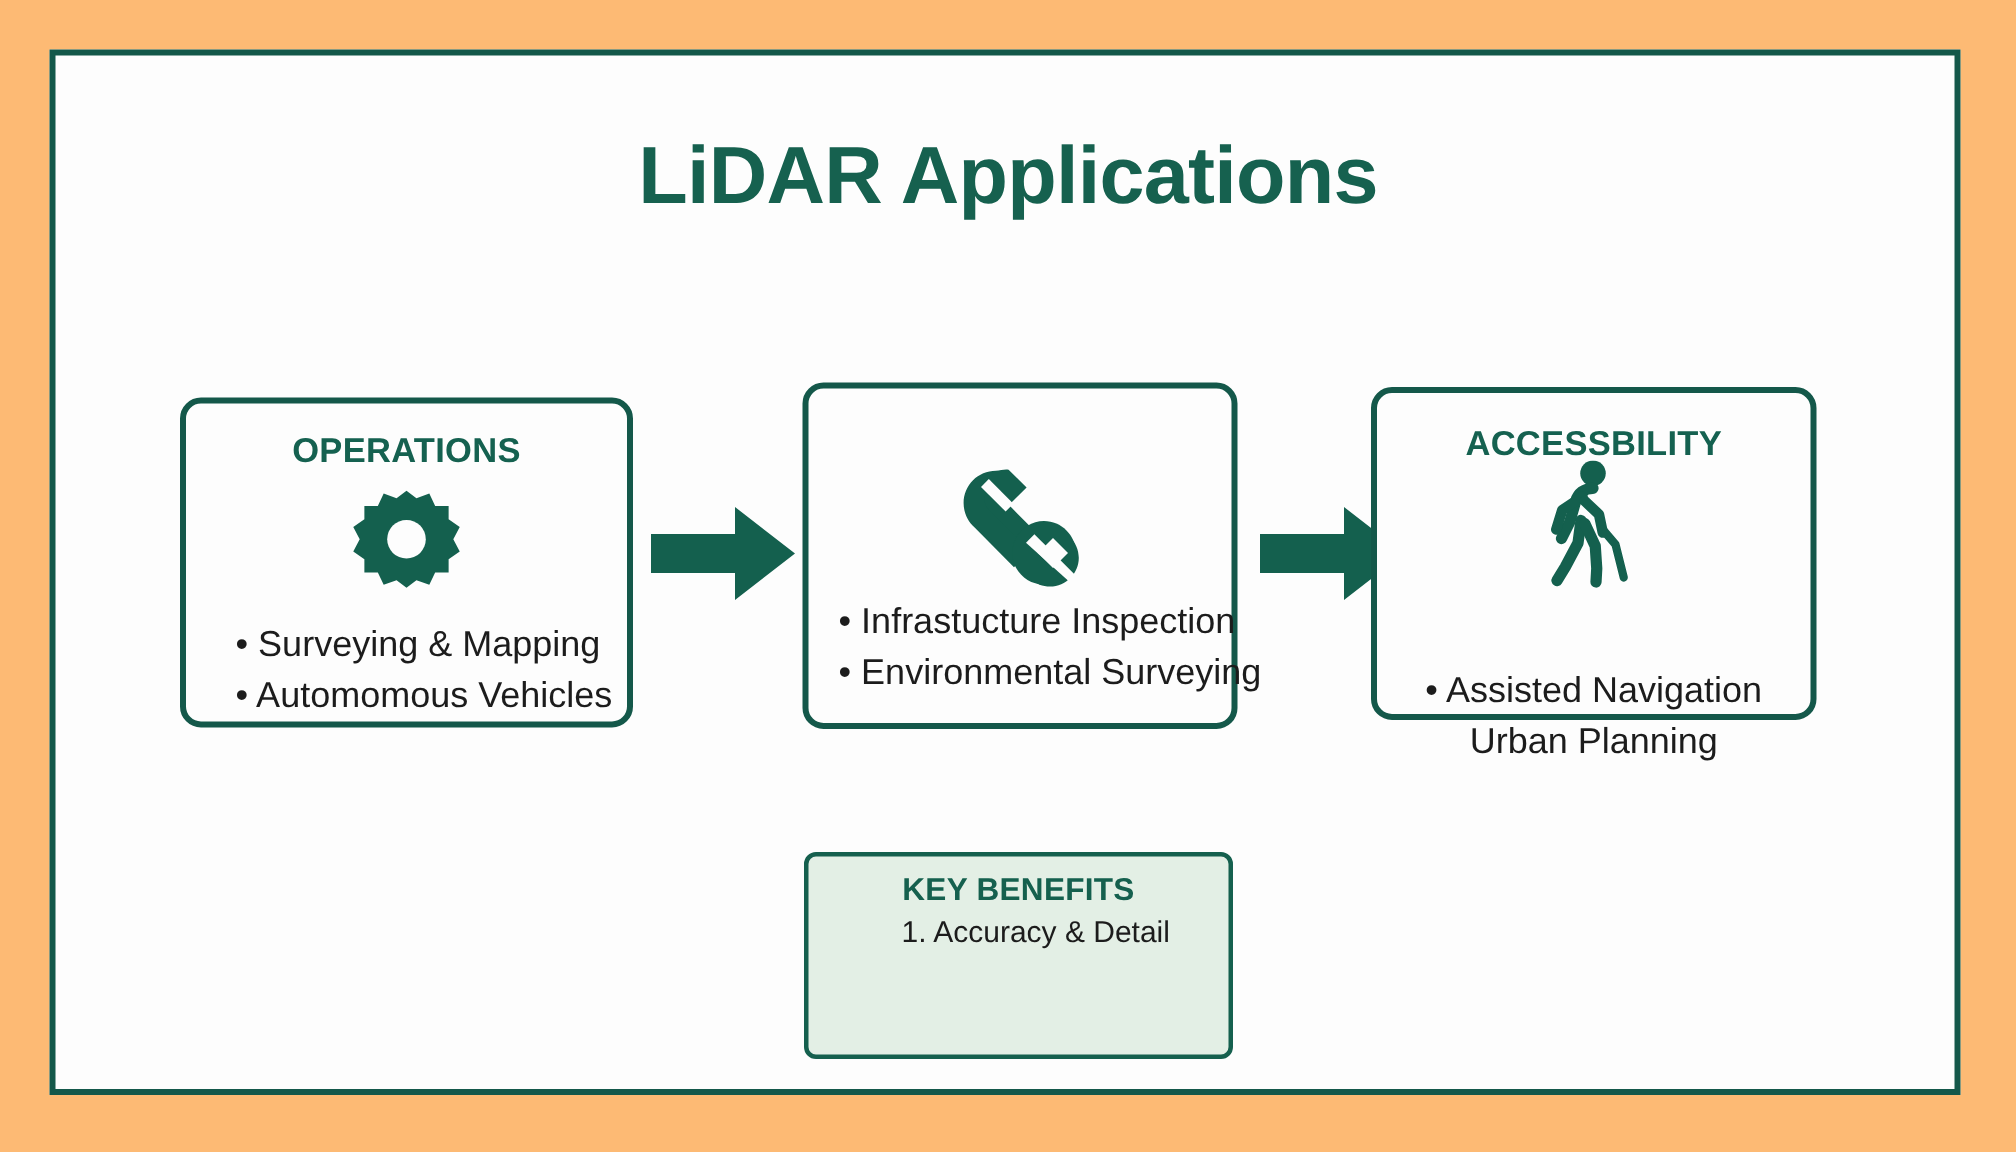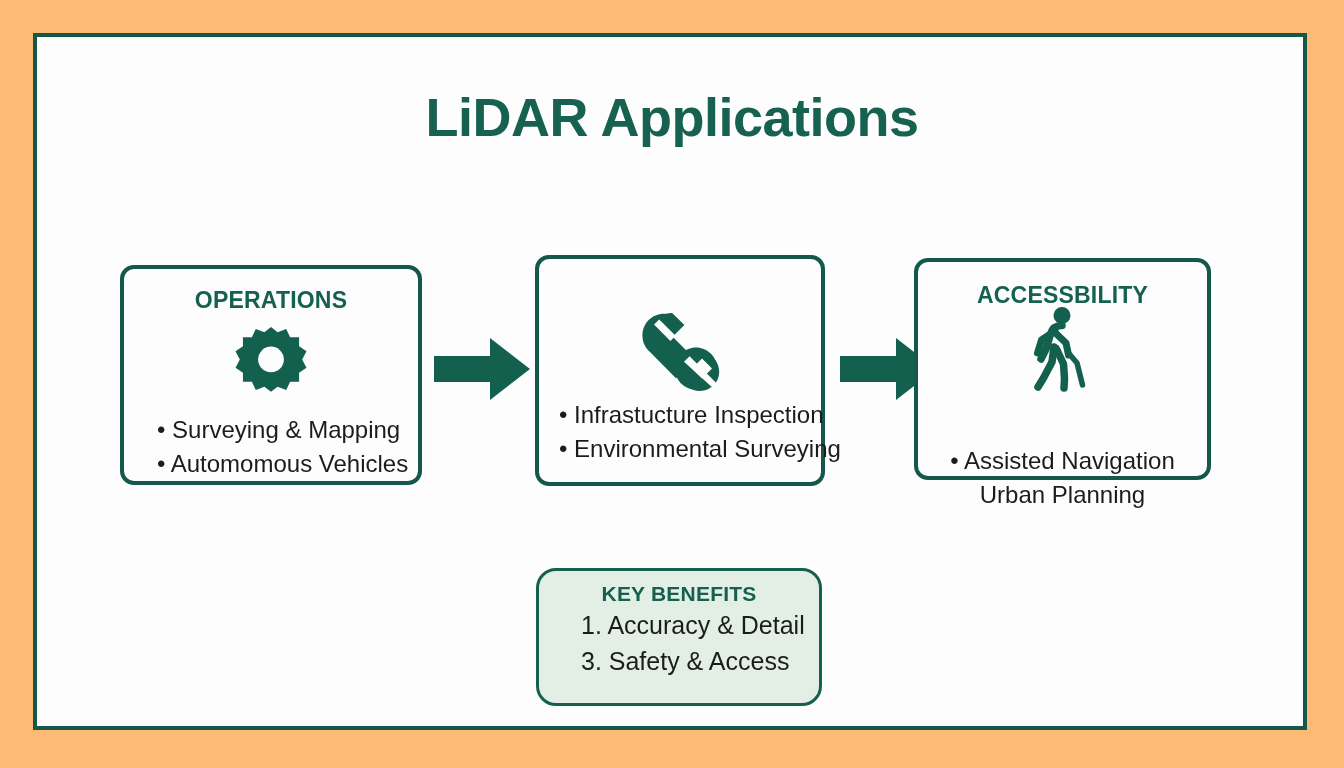--- a/index.html
+++ b/index.html
@@ -111,38 +111,38 @@
   #arrow-1 { left: 840px; top: 338px; }
 
   
   #keybox {
     position: absolute;
     left: 536px;
     top: 568px;
     width: 286px;
     height: 138px;
     border: 3px solid #15604e;
-    border-radius: 20px;
+    border-radius: 8px;
     background: #e3efe5;
     box-sizing: border-box;
     padding-top: 11px;
   }
   #keybox-title {
     text-align: center;
     font-size: 21px;
     font-weight: bold;
     color: #15604e;
     letter-spacing: 0.2px;
     margin-bottom: 2px;
   }
   #keybox-list {
-    font-size: 25px;
+    font-size: 20px;
     color: #1c1c1c;
     line-height: 1.42;
-    padding-left: 42px;
+    padding-left: 62px;
     text-align: left;
   }
   .key-item { white-space: nowrap; }
 </style>
 </head>
 <body>
 
 <div id="slide">
 
   <div id="frame"></div>
@@ -219,17 +219,16 @@
     <div class="card-body">
       <div class="bullet-line">• Assisted Navigation</div>
       <div class="bullet-line">Urban Planning</div>
     </div>
   </div>
 
   <div id="keybox">
     <div id="keybox-title">KEY BENEFITS</div>
     <div id="keybox-list">
       <div class="key-item">1. Accuracy &amp; Detail</div>
-      <div class="key-item">3. Safety &amp; Access</div>
     </div>
   </div>
 
 </div>
 
 </body></html>

